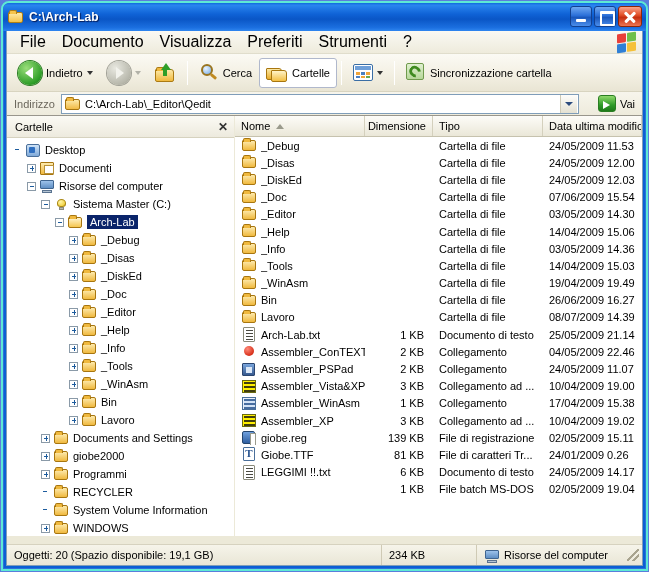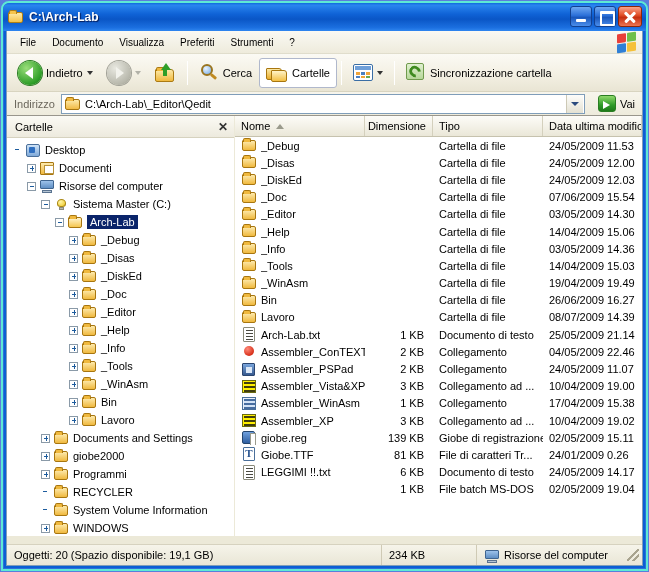--- a/index.html
+++ b/index.html
@@ -124,21 +124,21 @@
     background: linear-gradient(180deg,#faf9f3,#eeebdc);
     display: flex;
     align-items: center;
     padding-left: 5px;
     border-bottom: 1px solid #e0ddcc;
     position: relative;
   }
   .menu-item {
     padding: 3px 8px;
     color: #000;
-    font-size: 10px;
+    font-size: 16px;
     cursor: default;
     white-space: nowrap;
   }
   .winlogo {
     position: absolute;
     right: 6px; top: 2px;
     width: 19px; height: 19px;
     display: grid;
     grid-template-columns: 1fr 1fr;
     grid-template-rows: 1fr 1fr;
@@ -330,21 +330,21 @@
     display:flex;align-items:center;justify-content:center;
     background:linear-gradient(180deg,#fdfdfb,#e4e1d2);
     border-left:1px solid #cdc9b6;
     position:absolute;right:1px;top:0;
   }
   .addr-drop:after{
     content:"";width:0;height:0;
     border-left:4px solid transparent;border-right:4px solid transparent;
     border-top:4px solid #2b4b7e;
   }
-  .go-btn { display:flex;align-items:center;padding:0 4px 0 13px;cursor:default;}
+  .go-btn { display:flex;align-items:center;padding:0 4px 0 19px;cursor:default;}
   .go-ico {
     width:18px;height:17px;border-radius:3px;
     background:linear-gradient(180deg,#8ed86a,#2f9b28 60%,#1f7a1a);
     border:1px solid #2a7d22;
     position:relative;
   }
   .go-ico:after{
     content:"";position:absolute;left:4px;top:4.5px;
     width:0;height:0;border-top:4px solid transparent;border-bottom:4px solid transparent;
     border-left:7px solid #fff;
@@ -1017,21 +1017,21 @@
               <div class="c-date">10/04/2009 19.02</div>
             </div>
             <div class="frow">
               <div class="c-name">
                 <span class="fico">
                   <span class="ic-reg"></span>
                 </span>
                 <span class="fname">giobe.reg</span>
               </div>
               <div class="c-size">139 KB</div>
-              <div class="c-type">Giobe di registrazione</div>
+              <div class="c-type">File di registrazione</div>
               <div class="c-date">02/05/2009 15.11</div>
             </div>
             <div class="frow">
               <div class="c-name">
                 <span class="fico">
                   <span class="ic-ttf"></span>
                 </span>
                 <span class="fname">Giobe.TTF</span>
               </div>
               <div class="c-size">81 KB</div>

